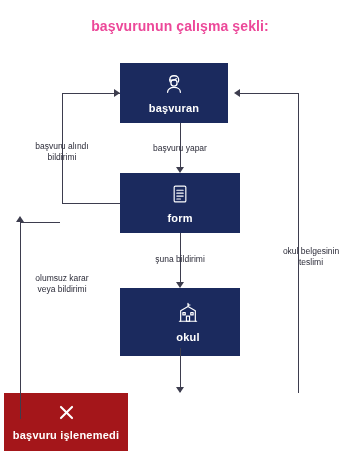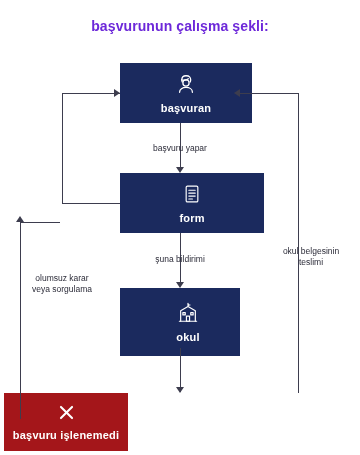--- a/index.html
+++ b/index.html
@@ -19,21 +19,21 @@
     height: 455px;
   }
   .title {
     position: absolute;
     top: 18px;
     left: 0;
     width: 360px;
     text-align: center;
     font-size: 14px;
     font-weight: bold;
-    color: #6d28d9;
+    color: #ec4899;
     letter-spacing: 0.1px;
   }
 
   
   .node {
     position: absolute;
     box-sizing: border-box;
     display: flex;
     flex-direction: column;
     align-items: center;
@@ -48,22 +48,22 @@
     letter-spacing: 0.2px;
   }
   .node .icon {
     line-height: 0;
   }
 
   .node-navy { background: #1b2a5e; }
   .node-red  { background: #a4161a; }
   .node-green{ background: #1f7a36; }
 
-  #node-applicant { left: 120px; top: 63px;  width: 132px; height: 60px; }
-  #node-form      { left: 120px; top: 173px; width: 144px; height: 60px; }
+  #node-applicant { left: 120px; top: 63px;  width: 108px; height: 60px; }
+  #node-form      { left: 120px; top: 173px; width: 120px; height: 60px; }
   #node-school    { left: 120px; top: 288px; width: 120px; height: 68px; padding-left: 16px; }
   #node-rejected  { left: 4px;   top: 393px; width: 124px; height: 58px; }
   #node-accepted  { left: 234px; top: 393px; width: 124px; height: 58px; }
 
   
   .line {
     position: absolute;
     background: #3d3d4e;
   }
   .vline { width: 1px; }
@@ -185,18 +185,20 @@
   <div class="line hline" style="left:20px; top:222px; width:40px;"></div>
   <div class="line vline" style="left:60px; top:222px; height:0px;"></div>
   <div class="arrow-up" style="left:16px; top:216px;"></div>
 
   <div class="line vline" style="left:298px; top:93px; height:300px;"></div>
   <div class="line hline" style="left:240px; top:93px; width:58px;"></div>
   <div class="arrow-right" style="left:234px; top:89px; transform:rotate(180deg);"></div>
 
   <div class="edge-label" id="lbl-submits">başvuru yapar</div>
   <div class="edge-label" id="lbl-forwarded">şuna bildirimi</div>
+  <div class="edge-label" id="lbl-received">başvuru alındı
+bildirimi</div>
   <div class="edge-label" id="lbl-negative">olumsuz karar
-veya sorgulama</div>
+veya bildirimi</div>
   <div class="edge-label" id="lbl-docs">okul belgesinin
 teslimi</div>
 
 </div>
 
 </body></html>

